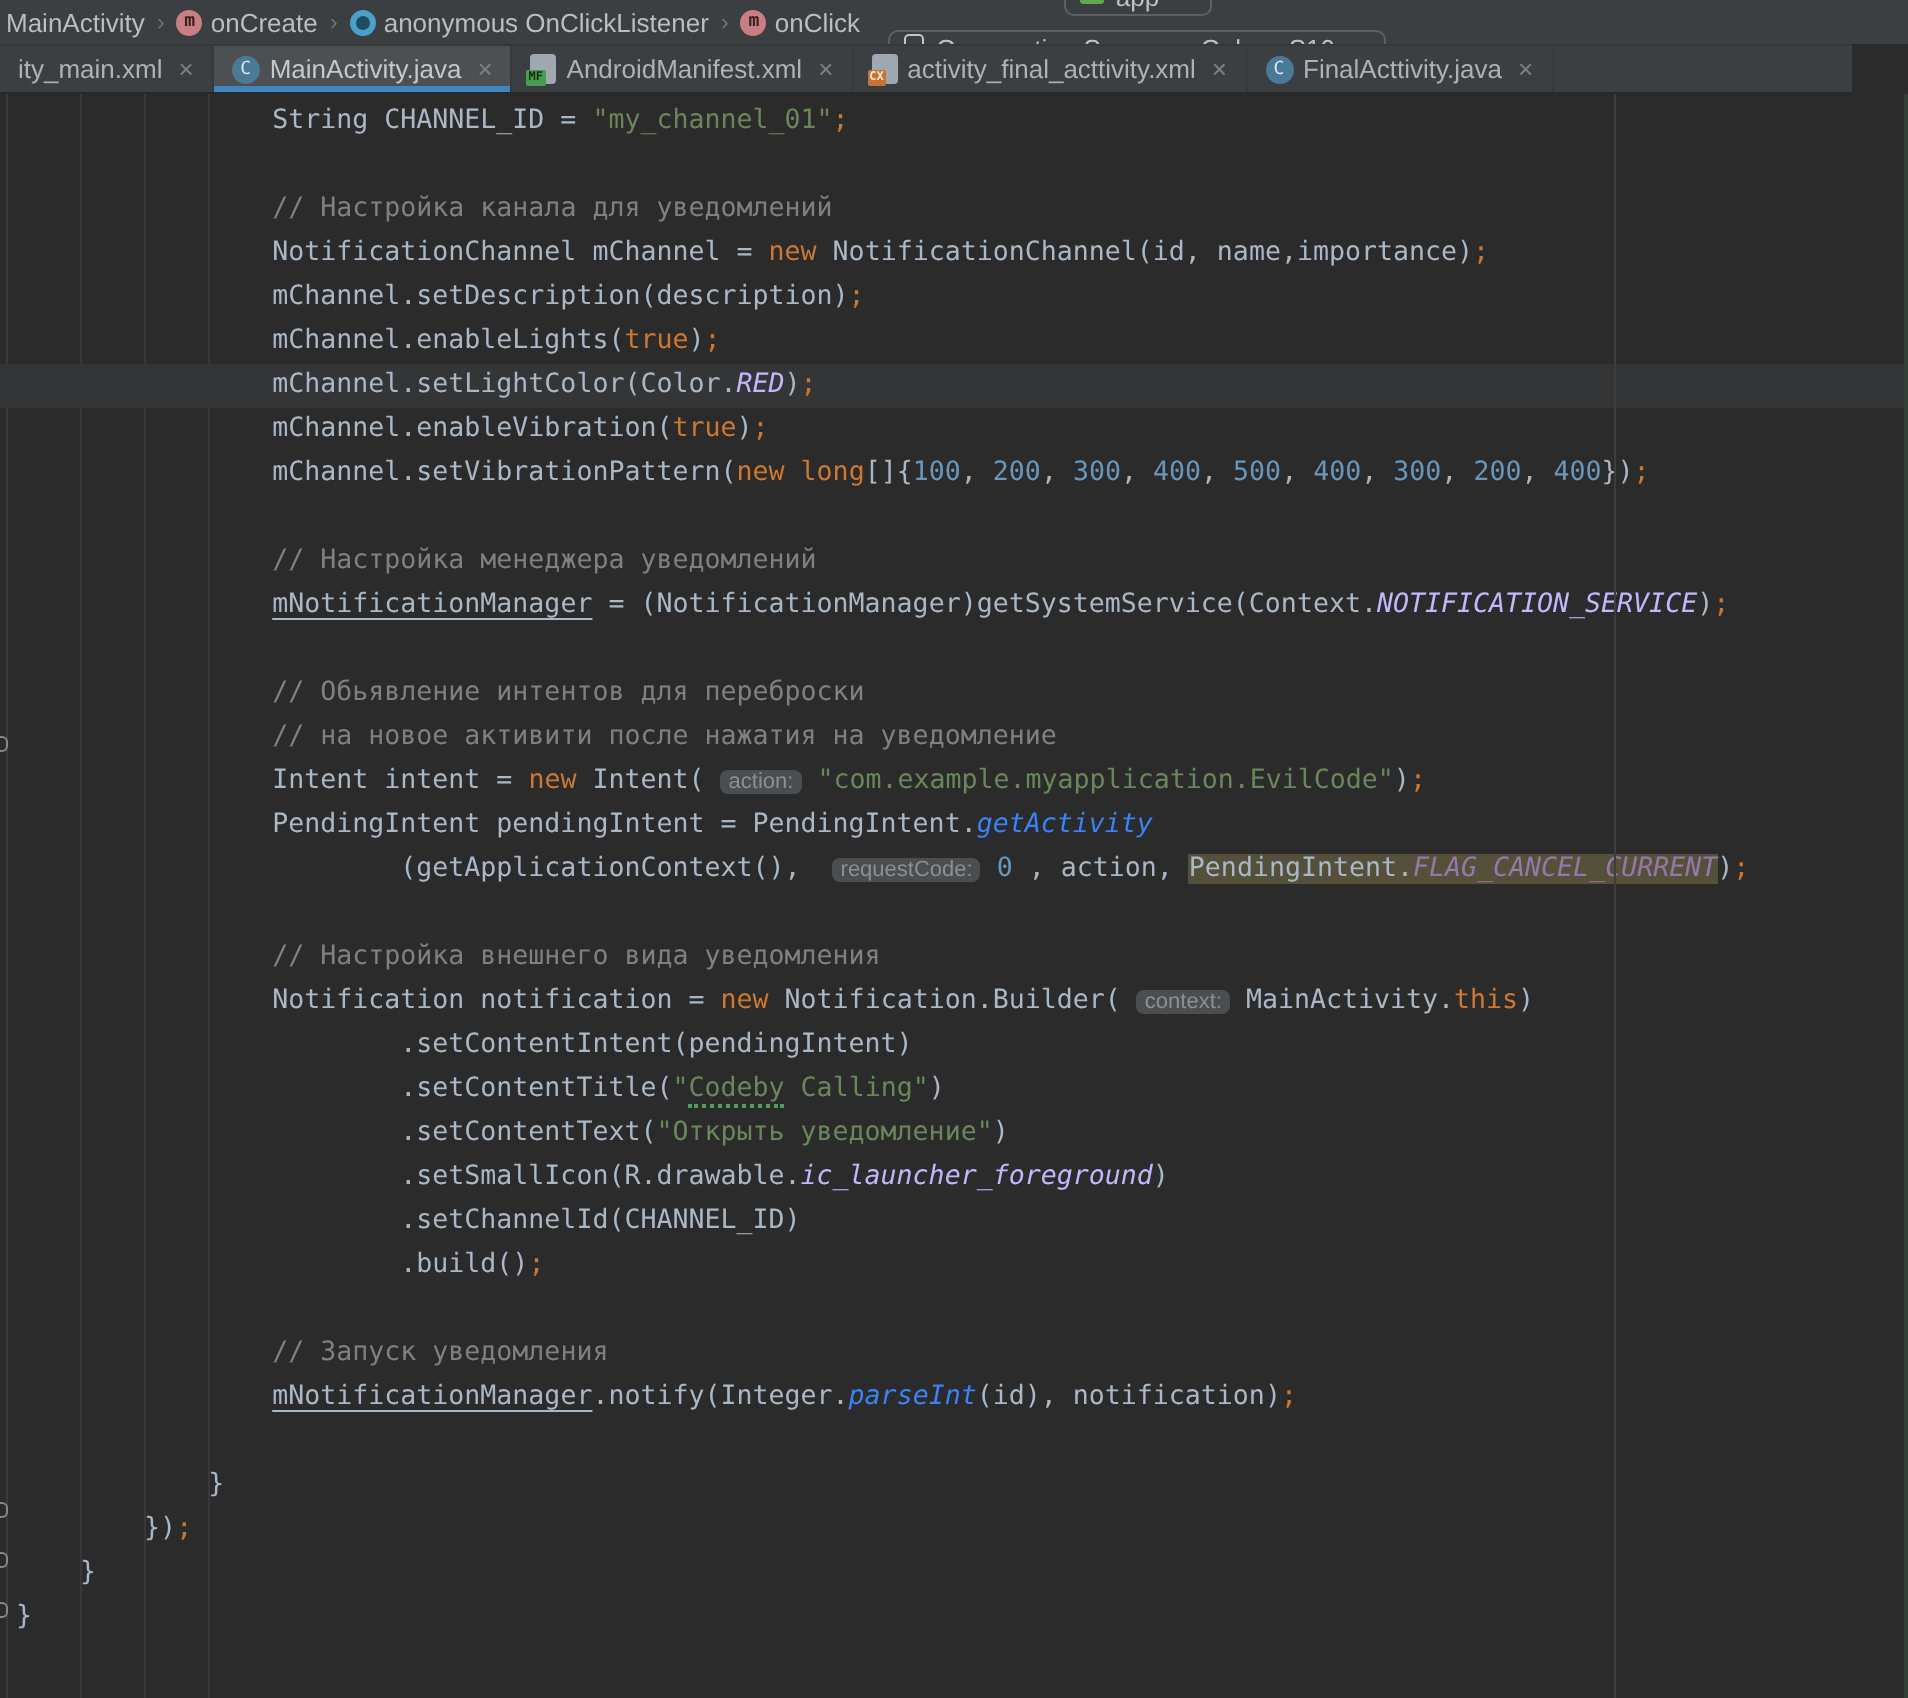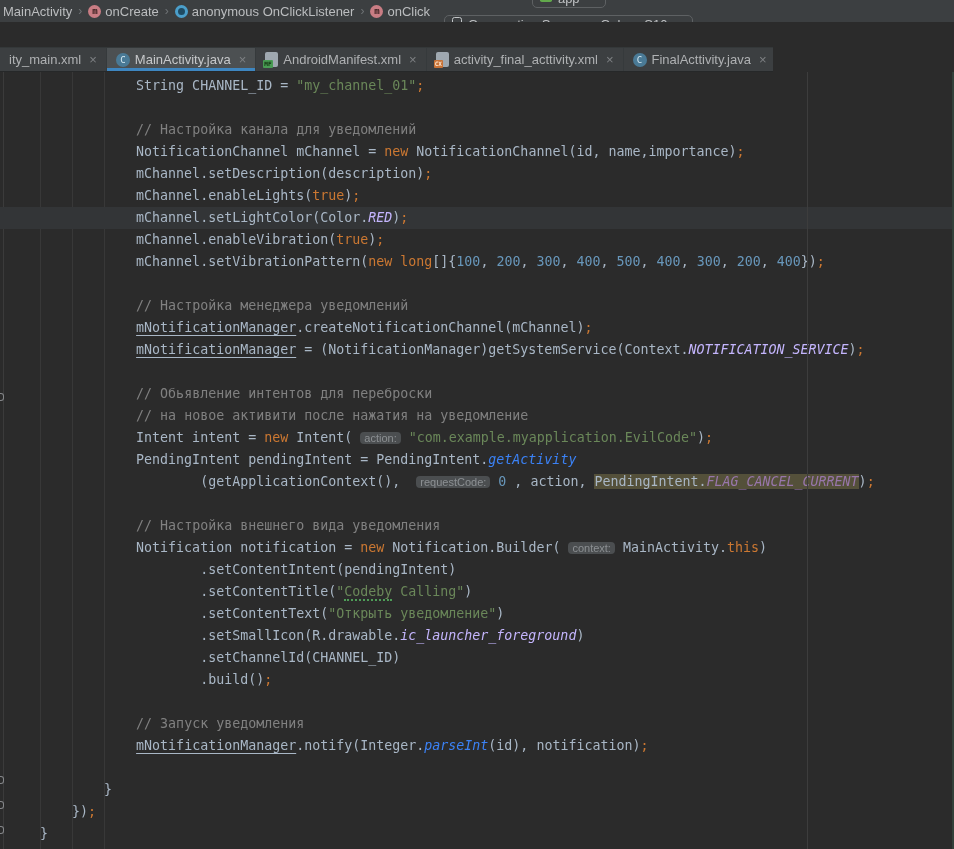--- a/index.html
+++ b/index.html
@@ -39,21 +39,21 @@
     content:""; position:absolute; top:-3px; width:1.5px; height:3px; background:#62A94C;
   }
   .droid-head:before { left:2.5px; transform:rotate(-25deg); }
   .droid-head:after { right:2.5px; transform:rotate(25deg); }
   .phone { width:10px; height:15px; border:1.5px solid #C3C6C8; border-radius:2.5px; }
   .icons-right { display:flex; align-items:center; gap:6px; margin-left:6px; }
 
   
   .tabbar {
     height:25px; background:#3C3F41; display:flex; align-items:stretch;
-    border-top:1px solid #343839; border-bottom:1px solid #262829; width:773px; overflow:hidden;margin-top:25px;
+    border-top:1px solid #343839; border-bottom:1px solid #262829; width:926px; overflow:hidden;
   }
   .tab {
     display:flex; align-items:center; gap:5px; padding:0 9px; font-size:13px; color:#AFB1B3;
     border-right:1px solid #363A3C; cursor:default; position:relative; white-space:nowrap;
   }
   .tab.selected { background:#4C5052; color:#C6C8CA; box-shadow:inset 0 -3px 0 #3E86C0; }
   .tab .close { color:#7E8184; font-size:13px; margin-left:3px; line-height:1; }
   .ic-class {
     width:14px; height:14px; border-radius:50%; background:#4A7A96; color:#D6E9F2;
     font-size:9px; display:inline-flex; align-items:center; justify-content:center;
@@ -241,21 +241,20 @@
       <div class="cl"></div>
       <div class="cl"><span class="t">                </span><span class="c">// Настройка канала для уведомлений</span></div>
       <div class="cl"><span class="t">                NotificationChannel mChannel = </span><span class="k">new</span><span class="t"> NotificationChannel(id, name,importance)</span><span class="sc">;</span></div>
       <div class="cl"><span class="t">                mChannel.setDescription(description)</span><span class="sc">;</span></div>
       <div class="cl"><span class="t">                mChannel.enableLights(</span><span class="k">true</span><span class="t">)</span><span class="sc">;</span></div>
       <div class="cl cur"><span class="t">                mChannel.setLightColor(Color.</span><span class="cst">RED</span><span class="t">)</span><span class="sc">;</span></div>
       <div class="cl"><span class="t">                mChannel.enableVibration(</span><span class="k">true</span><span class="t">)</span><span class="sc">;</span></div>
       <div class="cl"><span class="t">                mChannel.setVibrationPattern(</span><span class="k">new</span><span class="t"> </span><span class="k">long</span><span class="t">[]{</span><span class="n">100</span><span class="t">, </span><span class="n">200</span><span class="t">, </span><span class="n">300</span><span class="t">, </span><span class="n">400</span><span class="t">, </span><span class="n">500</span><span class="t">, </span><span class="n">400</span><span class="t">, </span><span class="n">300</span><span class="t">, </span><span class="n">200</span><span class="t">, </span><span class="n">400</span><span class="t">})</span><span class="sc">;</span></div>
       <div class="cl"></div>
       <div class="cl"><span class="t">                </span><span class="c">// Настройка менеджера уведомлений</span></div>
-      <div class="cl"><span class="t">                </span><span class="f">mNotificationManager</span><span class="t">.createNotificationChannel(mChannel)</span><span class="sc">;</span></div>
       <div class="cl"><span class="t">                </span><span class="f">mNotificationManager</span><span class="t"> = (NotificationManager)getSystemService(Context.</span><span class="cst">NOTIFICATION_SERVICE</span><span class="t">)</span><span class="sc">;</span></div>
       <div class="cl"></div>
       <div class="cl"><span class="t">                </span><span class="c">// Обьявление интентов для переброски</span></div>
       <div class="cl"><span class="t">                </span><span class="c">// на новое активити после нажатия на уведомление</span></div>
       <div class="cl"><span class="t">                Intent intent = </span><span class="k">new</span><span class="t"> Intent( </span><span class="hint">action:</span><span class="t"> </span><span class="s">"com.example.myapplication.EvilCode"</span><span class="t">)</span><span class="sc">;</span></div>
       <div class="cl"><span class="t">                PendingIntent pendingIntent = PendingIntent.</span><span class="sm">getActivity</span></div>
       <div class="cl"><span class="t">                        (getApplicationContext(),  </span><span class="hint">requestCode:</span><span class="t"> </span><span class="n">0</span><span class="t"> , action, </span><span class="hlt">PendingIntent.</span><span class="hlc">FLAG_CANCEL_CURRENT</span><span class="t">)</span><span class="sc">;</span></div>
       <div class="cl"></div>
       <div class="cl"><span class="t">                </span><span class="c">// Настройка внешнего вида уведомления</span></div>
       <div class="cl"><span class="t">                Notification notification = </span><span class="k">new</span><span class="t"> Notification.Builder( </span><span class="hint">context:</span><span class="t"> MainActivity.</span><span class="k">this</span><span class="t">)</span></div>

